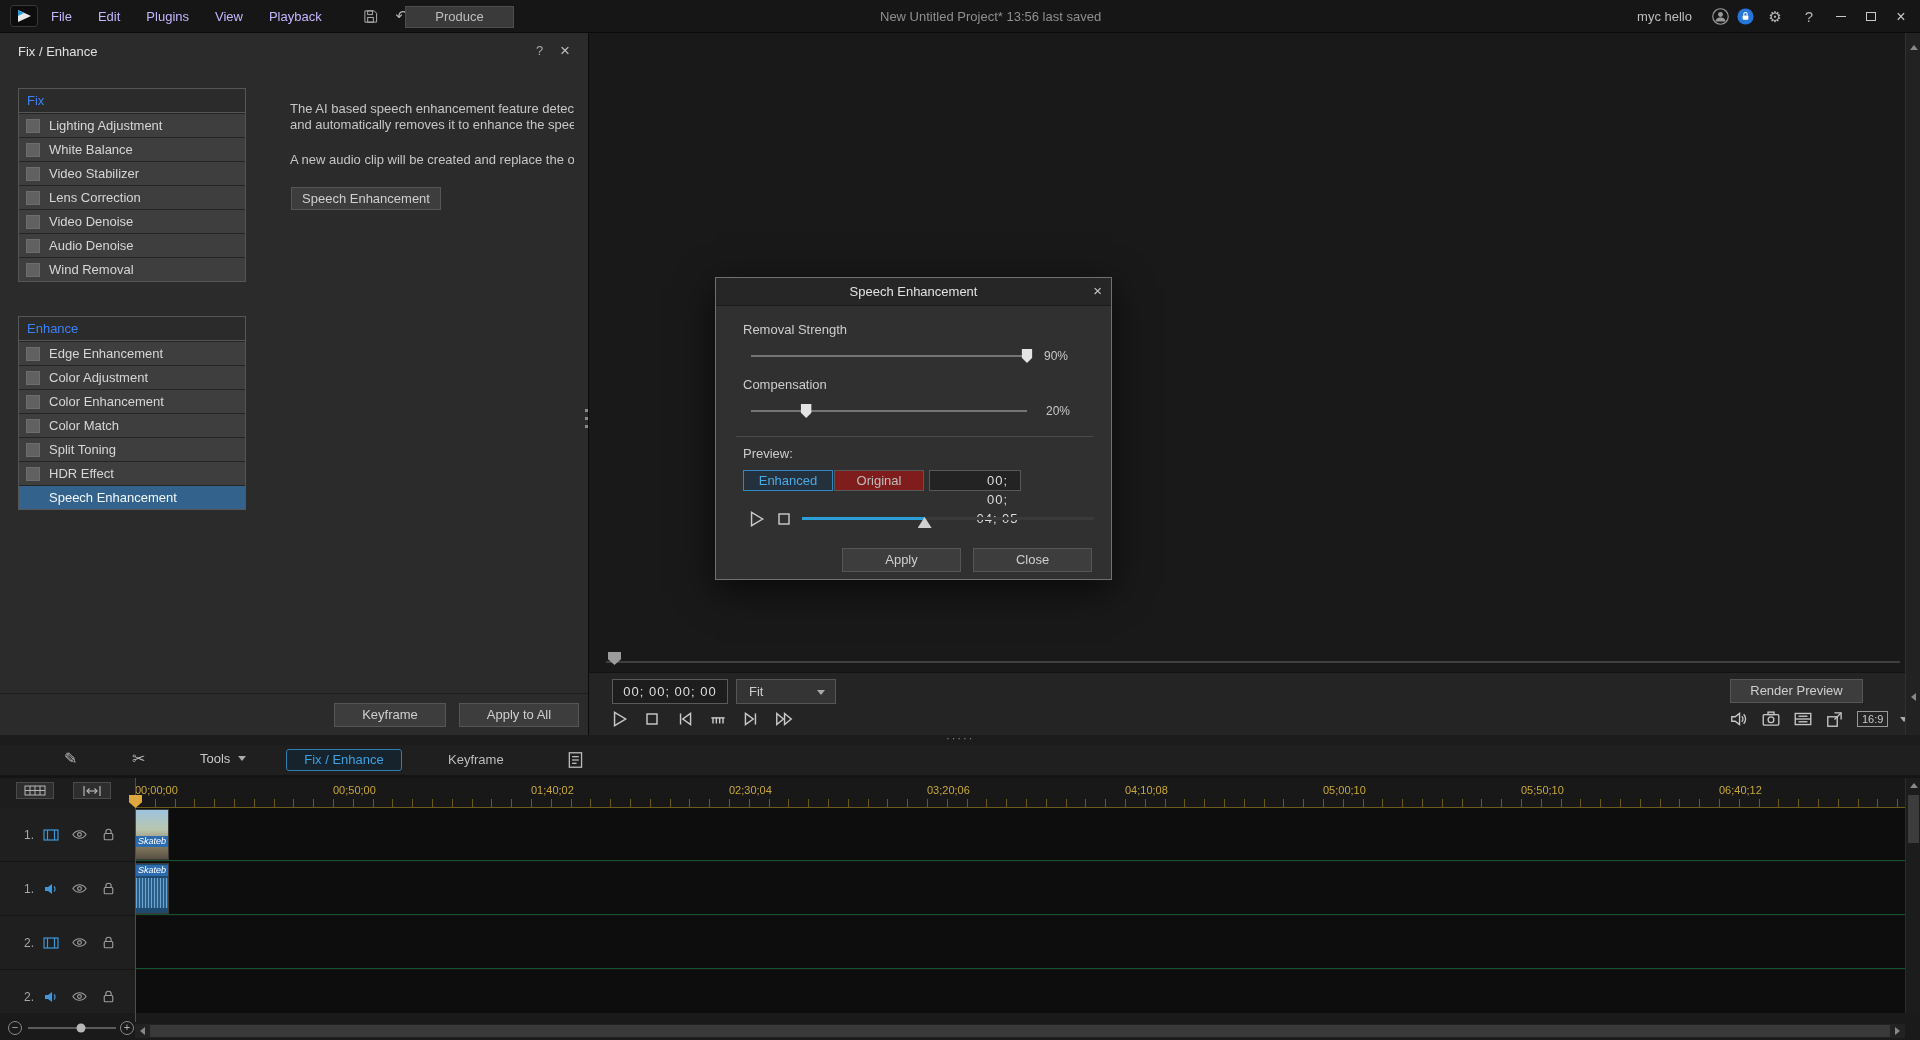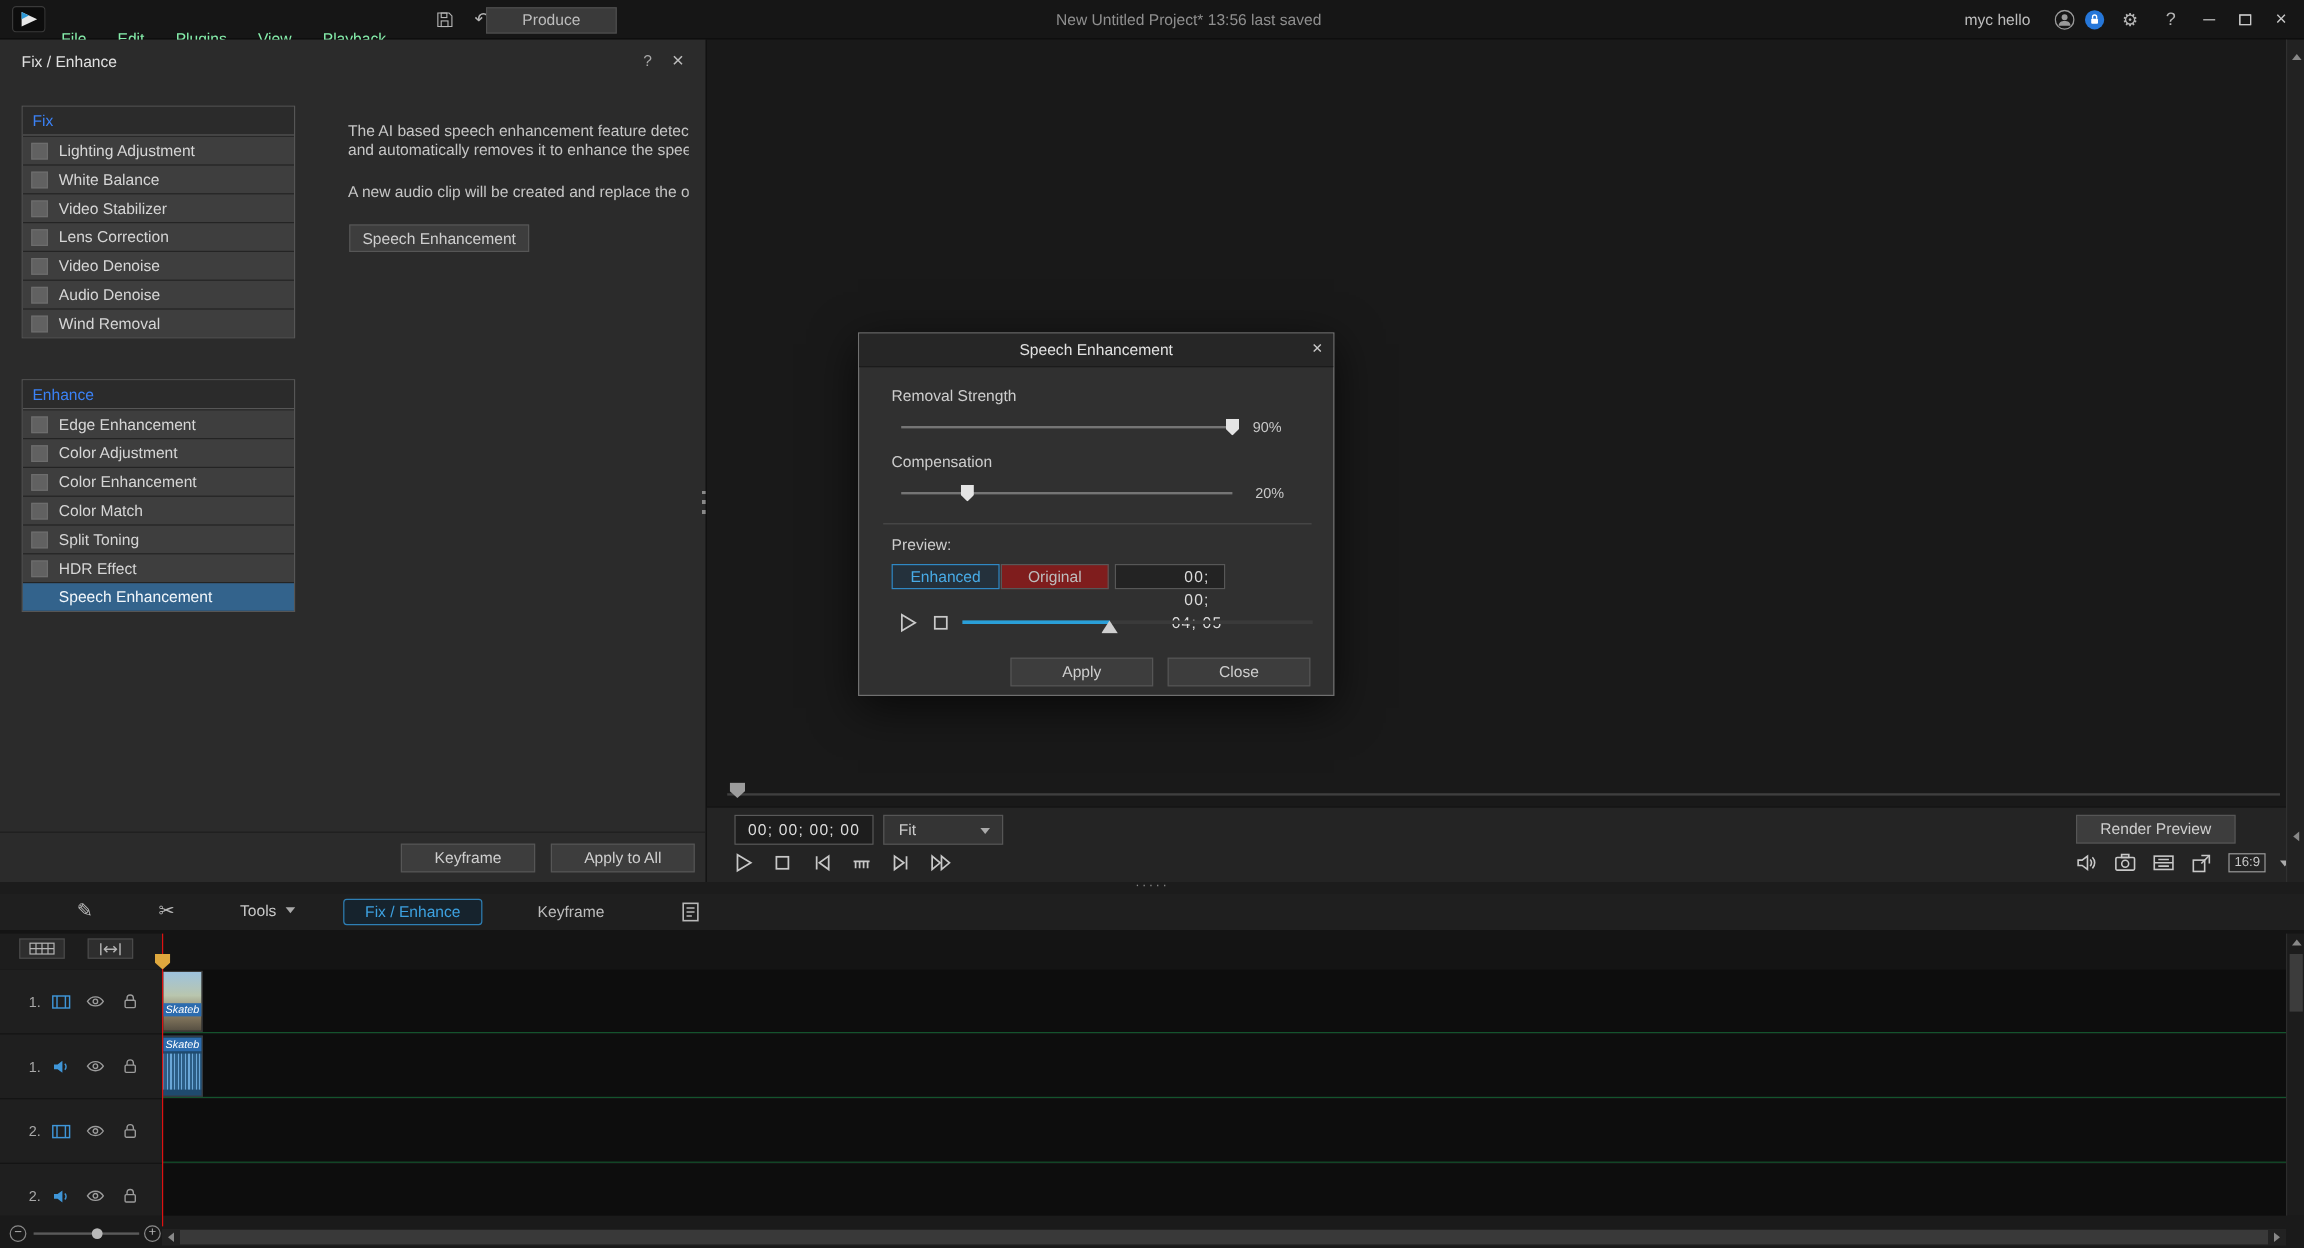--- a/index.html
+++ b/index.html
@@ -4,21 +4,21 @@
 <style>
   * { margin:0; padding:0; box-sizing:border-box; }
   html,body { background:#000; }
   .app { position:relative; width:1920px; height:1040px; background:#1a1a1a; overflow:hidden;
          font-family:"Liberation Sans", sans-serif; font-size:13px; color:#cccccc; }
 
   
   .titlebar { position:absolute; left:0; top:0; width:1920px; height:33px; background:#161616;
               display:flex; align-items:center; border-bottom:1px solid #0a0a0a; }
   .logo { margin-left:10px; width:28px; height:22px; }
-  .menu { padding:16px 13px; color:#86efac; height:33px; line-height:33px; cursor:default; }
+  .menu { padding:0 13px; color:#c4b5fd; height:33px; line-height:33px; cursor:default; }
   .tb-icon { width:26px; text-align:center; color:#b5b5b5; font-size:15px; }
   .tb-icon.dim { color:#555; }
   .produce-btn { position:absolute; left:405px; top:6px; width:109px; height:22px; background:#3a3a3a;
                  border:1px solid #4e4e4e; color:#bdbdbd; text-align:center; line-height:20px; }
   .proj-title { position:absolute; left:880px; top:0; height:33px; line-height:33px; color:#8f8f8f; }
   .tb-right { position:absolute; right:8px; top:0; height:33px; display:flex; align-items:center; gap:8px; }
   .account-name { color:#bdbdbd; margin-right:12px; }
   .win-btn { width:22px; height:33px; display:flex; align-items:center; justify-content:center; color:#c9c9c9; }
   .min-glyph { width:10px; height:1px; background:#c9c9c9; display:inline-block; }
   .restore-glyph { position:relative; width:10px; height:9px; display:inline-block; }
@@ -429,20 +429,32 @@
       <div class="gut-btn" style="left:73px">
         <svg width="20" height="12" viewBox="0 0 20 12" fill="none" stroke="currentColor" stroke-width="1.2">
           <line x1="2" y1="1" x2="2" y2="11"></line>
             <line x1="18" y1="1" x2="18" y2="11"></line>
           <line x1="5" y1="6" x2="15" y2="6"></line>
             <path d="M7.5 3.5 5 6l2.5 2.5M12.5 3.5 15 6l-2.5 2.5"></path>
         </svg>
       </div>
     </div>
 
+    <div class="ruler">
+      <span class="ruler-label" style="left:0px">00;00;00</span>
+      <span class="ruler-label" style="left:198px">00;50;00</span>
+      <span class="ruler-label" style="left:396px">01;40;02</span>
+      <span class="ruler-label" style="left:594px">02;30;04</span>
+      <span class="ruler-label" style="left:792px">03;20;06</span>
+      <span class="ruler-label" style="left:990px">04;10;08</span>
+      <span class="ruler-label" style="left:1188px">05;00;10</span>
+      <span class="ruler-label" style="left:1386px">05;50;10</span>
+      <span class="ruler-label" style="left:1584px">06;40;12</span>
+      <div class="ticks"></div>
+    </div>
 
     <div class="track-row" style="top:33px">
       <div class="track-gutter">
         <span class="track-num">1.</span>
         <svg class="track-typeicon" viewBox="0 0 18 18" fill="none" stroke="currentColor" stroke-width="1.2">
           <rect x="2" y="4" width="14" height="10"></rect>
             <line x1="5.5" y1="4" x2="5.5" y2="14"></line>
             <line x1="12.5" y1="4" x2="12.5" y2="14"></line>
         </svg>
         <svg class="g-icon eye-i" viewBox="0 0 18 18" fill="none" stroke="currentColor" stroke-width="1.2">

